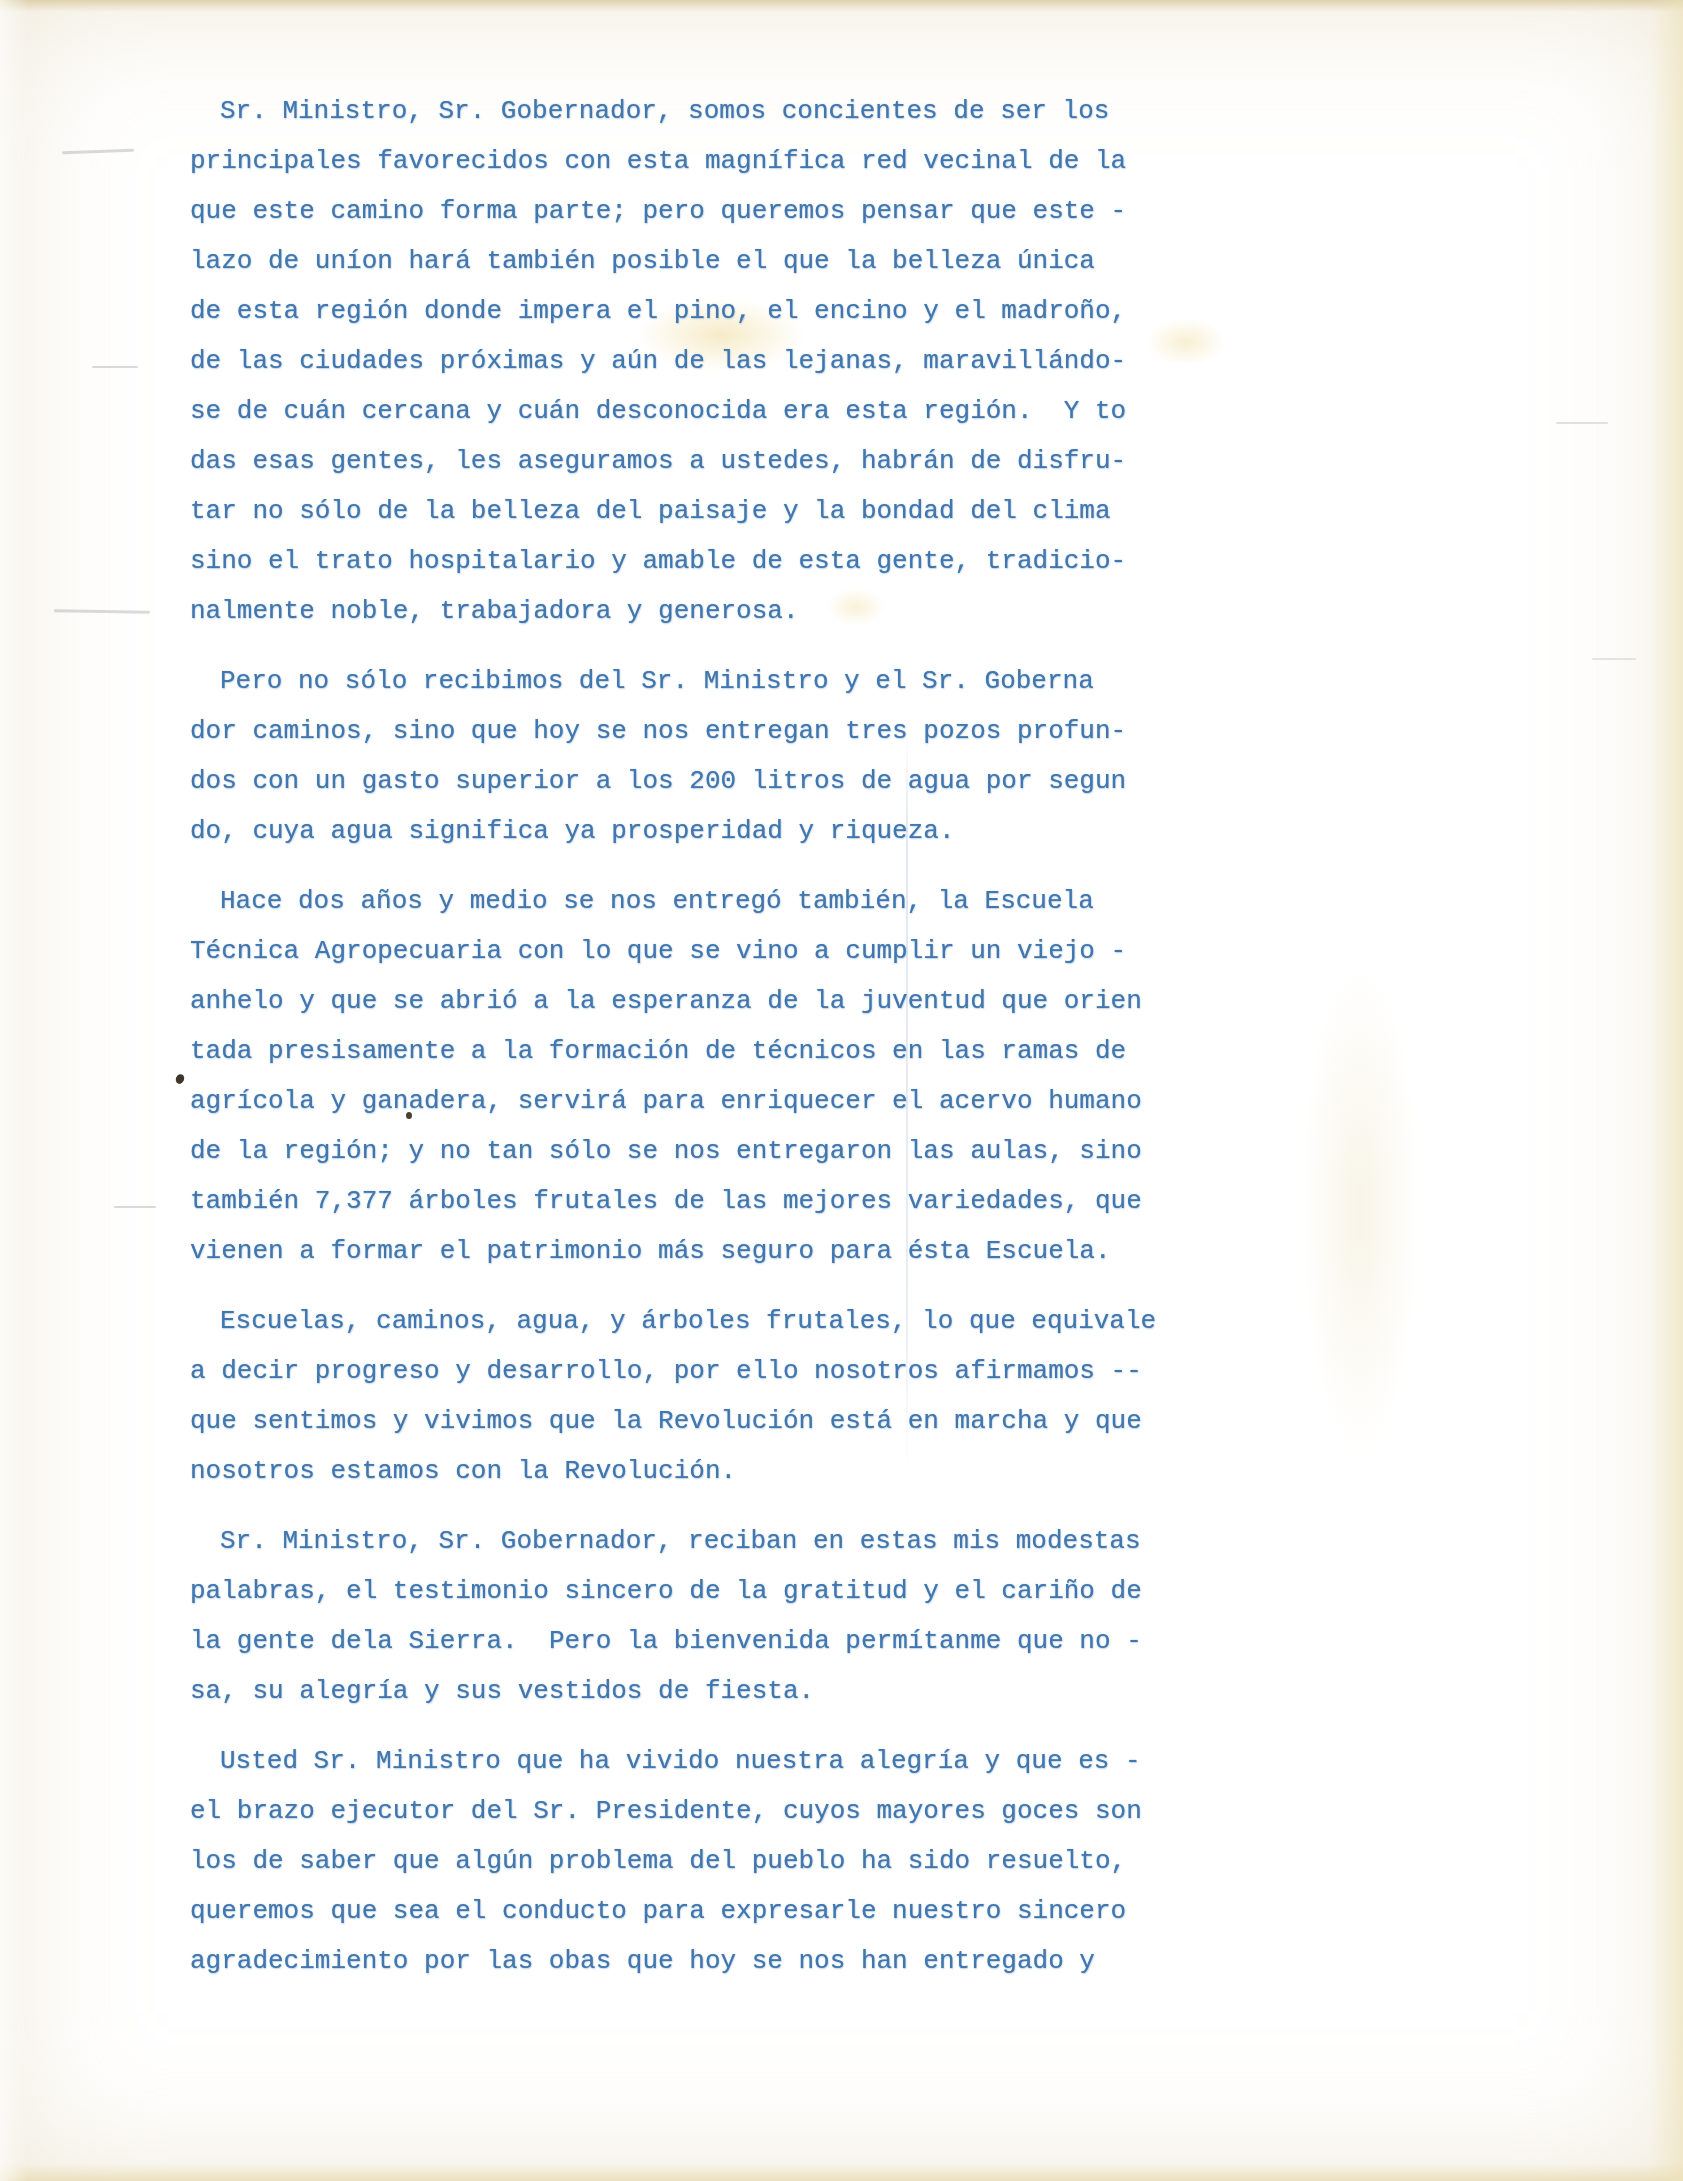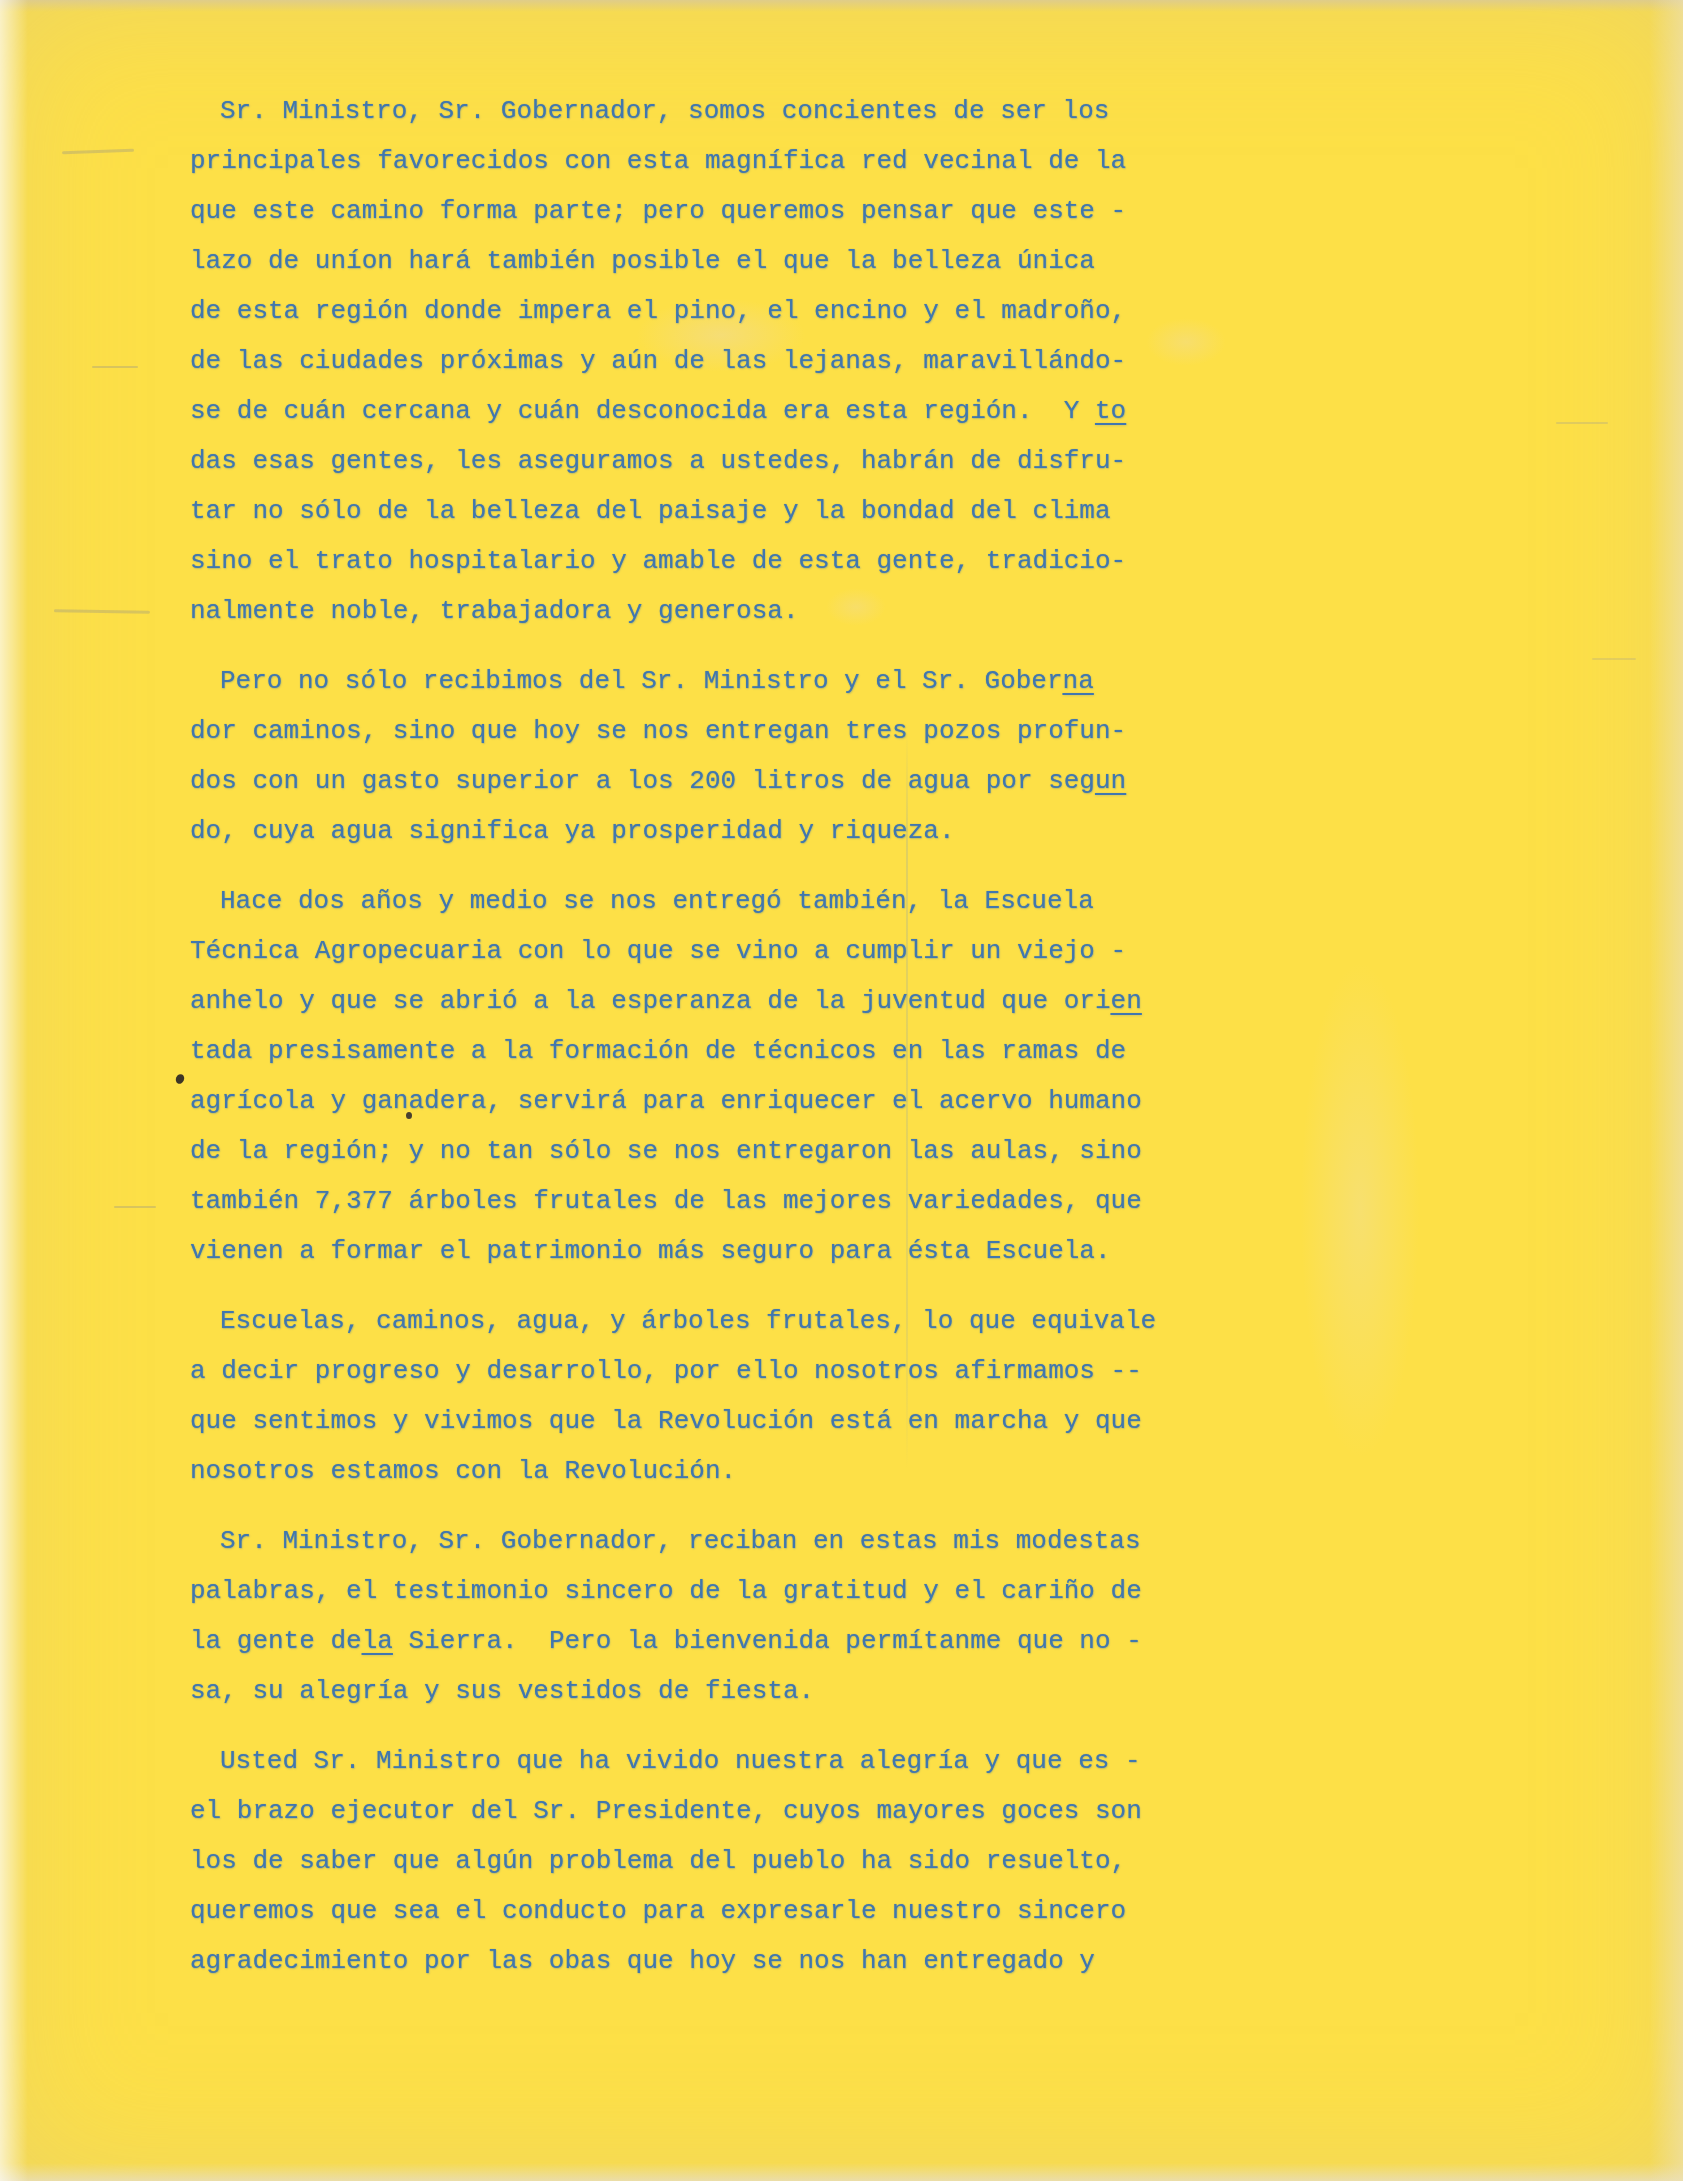--- a/index.html
+++ b/index.html
@@ -1,19 +1,19 @@
 <!DOCTYPE html>
 <html><head>
 <meta charset="utf-8">
 <style>
   html,body { margin:0; padding:0; background:#e8e2cf; }
   .sheet {
     position:relative;
     width:1683px; height:2181px;
-    background:#fde047;
+    background:#ffffff;
     box-shadow: inset 0 0 140px rgba(210,192,145,0.38);
     overflow:hidden;
     font-family:"Liberation Mono","DejaVu Sans Mono",monospace;
   }
   .edge { position:absolute; pointer-events:none; }
   .edge-top    { top:0; left:0; width:100%; height:12px;  background:linear-gradient(180deg, rgba(216,200,155,0.75), rgba(216,200,155,0)); }
   .edge-bottom { bottom:0; left:0; width:100%; height:18px; background:linear-gradient(0deg, rgba(233,222,183,0.85), rgba(233,222,183,0)); }
   .edge-left   { top:0; left:0; width:28px; height:100%;  background:linear-gradient(90deg, rgba(255,255,255,0.65), rgba(255,255,255,0)); }
   .edge-right  { top:0; right:0; width:34px; height:100%; background:linear-gradient(270deg, rgba(238,226,185,0.6), rgba(238,226,185,0)); }
 
@@ -22,21 +22,21 @@
     left:190px; top:86px;
     width:1010px;
     font-size:26px;
     line-height:50px;
     color:#4177ae;
     text-shadow: 0 0 1px rgba(64,119,174,0.55), 0.6px 0.6px 1.6px rgba(64,119,174,0.30);
   }
   .paragraph { margin:0 0 20px 0; }
   .line { white-space:pre; }
   .line.first { padding-left:30px; }
-  .u { text-decoration:underline; text-underline-offset:5px; text-decoration-thickness:2px; }
+  .u { text-underline-offset:5px; text-decoration-thickness:2px; }
 
   .artifact { position:absolute; pointer-events:none; }
   .crease-v {
     left:906px; top:730px; width:2px; height:740px;
     background:linear-gradient(180deg, rgba(120,150,185,0) 0%, rgba(120,150,185,0.22) 15%, rgba(120,150,185,0.16) 80%, rgba(120,150,185,0) 100%);
   }
   .pencil { background:rgba(140,140,140,0.32); border-radius:2px; }
   .pencil-1 { left:62px;  top:150px;  width:72px; height:3px; transform:rotate(-2deg); }
   .pencil-2 { left:92px;  top:366px;  width:46px; height:2px; }
   .pencil-3 { left:54px;  top:610px;  width:96px; height:3px; transform:rotate(1deg); }

